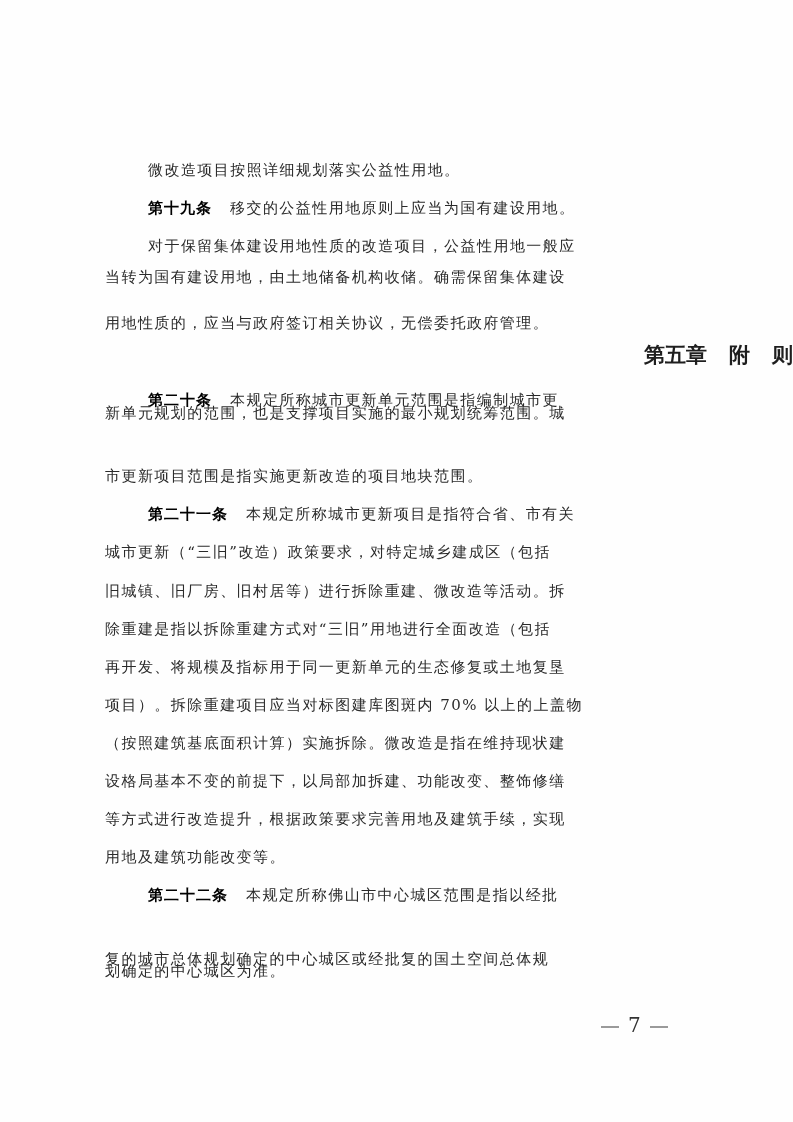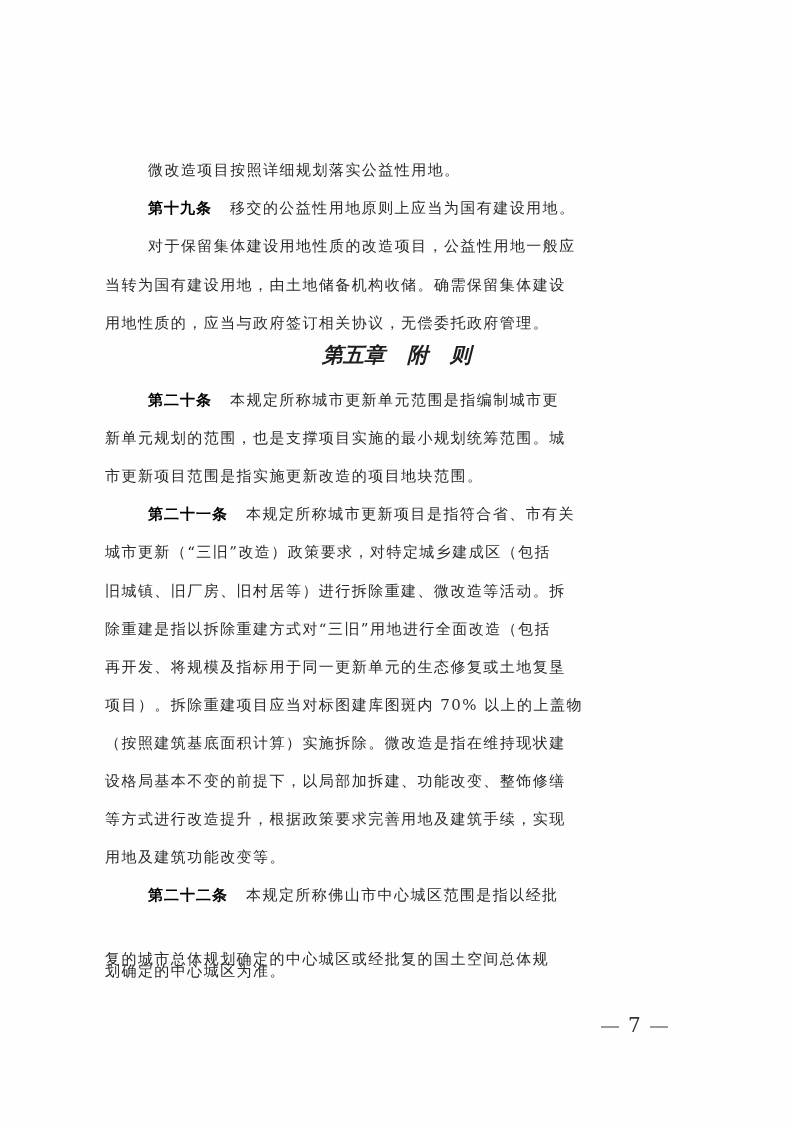--- a/index.html
+++ b/index.html
@@ -4,22 +4,22 @@
   <style>
     html, body { margin: 0; padding: 0; background: #ffffff; }
     body { width: 793px; height: 1122px; position: relative; overflow: hidden;
            font-family: "DejaVu Serif", "Liberation Serif", serif; color: #2a2a2a; }
     .page { position: absolute; left: 0; top: 0; width: 793px; height: 1122px; background: #fefefe; }
     .line { position: absolute; left: 105px; width: 590px; font-size: 15px; line-height: 28px;
             white-space: nowrap; letter-spacing: 1.45px; }
     .indent { left: 148px; }
     .bold { font-family: "DejaVu Sans", "Liberation Sans", sans-serif; font-weight: bold; color: #000000; letter-spacing: 1px; }
     .gap { display: inline-block; width: 18px; }
-    .chapter { position: absolute; left: 0; width: 793px; text-align: center; font-size: 21px; line-height: 28px;
-               font-family: "DejaVu Sans", "Liberation Sans", sans-serif; font-weight: bold; color: #1e1e1e; font-style: italic; }
+    .chapter { position: absolute; left: 0; width: 793px; text-align: right; font-size: 21px; line-height: 28px;
+               font-family: "DejaVu Sans", "Liberation Sans", sans-serif; font-weight: bold; color: #1e1e1e; }
     .chapter .sp { display: inline-block; width: 22px; }
     .pagenum { position: absolute; left: 592px; top: 1012px; font-size: 20px; line-height: 26px; color: #333; }
     .dash { display: inline-block; width: 18px; height: 2px; background: #9a9a9a; vertical-align: middle; margin: 0 9px; }
   </style>
 </head>
 <body>
 
 <div class="page">
 
   <div class="line indent" style="top:156px">
@@ -27,37 +27,37 @@
   </div>
 
   <div class="line indent" style="top:194px">
     <span class="bold">第十九条</span><span class="gap"></span><span>移交的公益性用地原则上应当为国有建设用地。</span>
   </div>
 
   <div class="line indent" style="top:232px">
     <span>对于保留集体建设用地性质的改造项目，公益性用地一般应</span>
   </div>
 
-  <div class="line" style="top:271px">
+  <div class="line" style="top:263px">
     <span>当转为国有建设用地，由土地储备机构收储。确需保留集体建设</span>
   </div>
 
   <div class="line" style="top:309px">
     <span>用地性质的，应当与政府签订相关协议，无偿委托政府管理。</span>
   </div>
 
   <div class="chapter" style="top:341px">
     <span>第五章</span><span class="sp"></span><span>附</span><span class="sp"></span><span>则</span>
   </div>
 
   <div class="line indent" style="top:386px">
     <span class="bold">第二十条</span><span class="gap"></span><span>本规定所称城市更新单元范围是指编制城市更</span>
   </div>
 
-  <div class="line" style="top:424px">
+  <div class="line" style="top:399px">
     <span>新单元规划的范围，也是支撑项目实施的最小规划统筹范围。城</span>
   </div>
 
   <div class="line" style="top:462px">
     <span>市更新项目范围是指实施更新改造的项目地块范围。</span>
   </div>
 
   <div class="line indent" style="top:500px">
     <span class="bold">第二十一条</span><span class="gap"></span><span>本规定所称城市更新项目是指符合省、市有关</span>
   </div>

